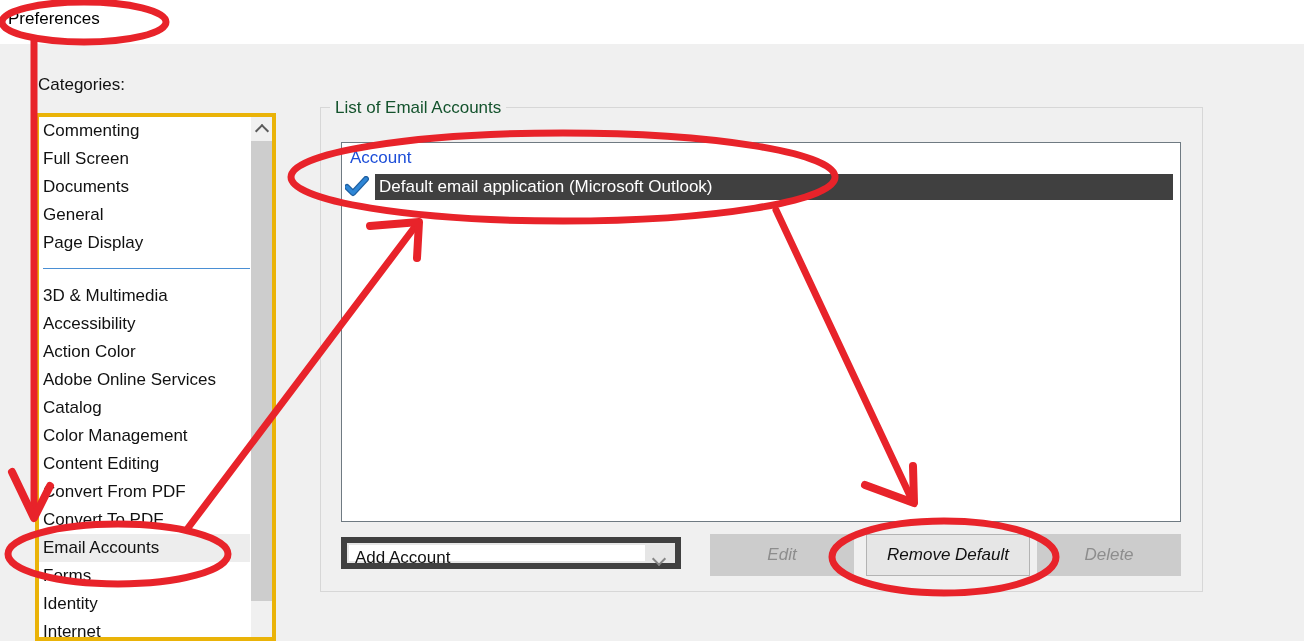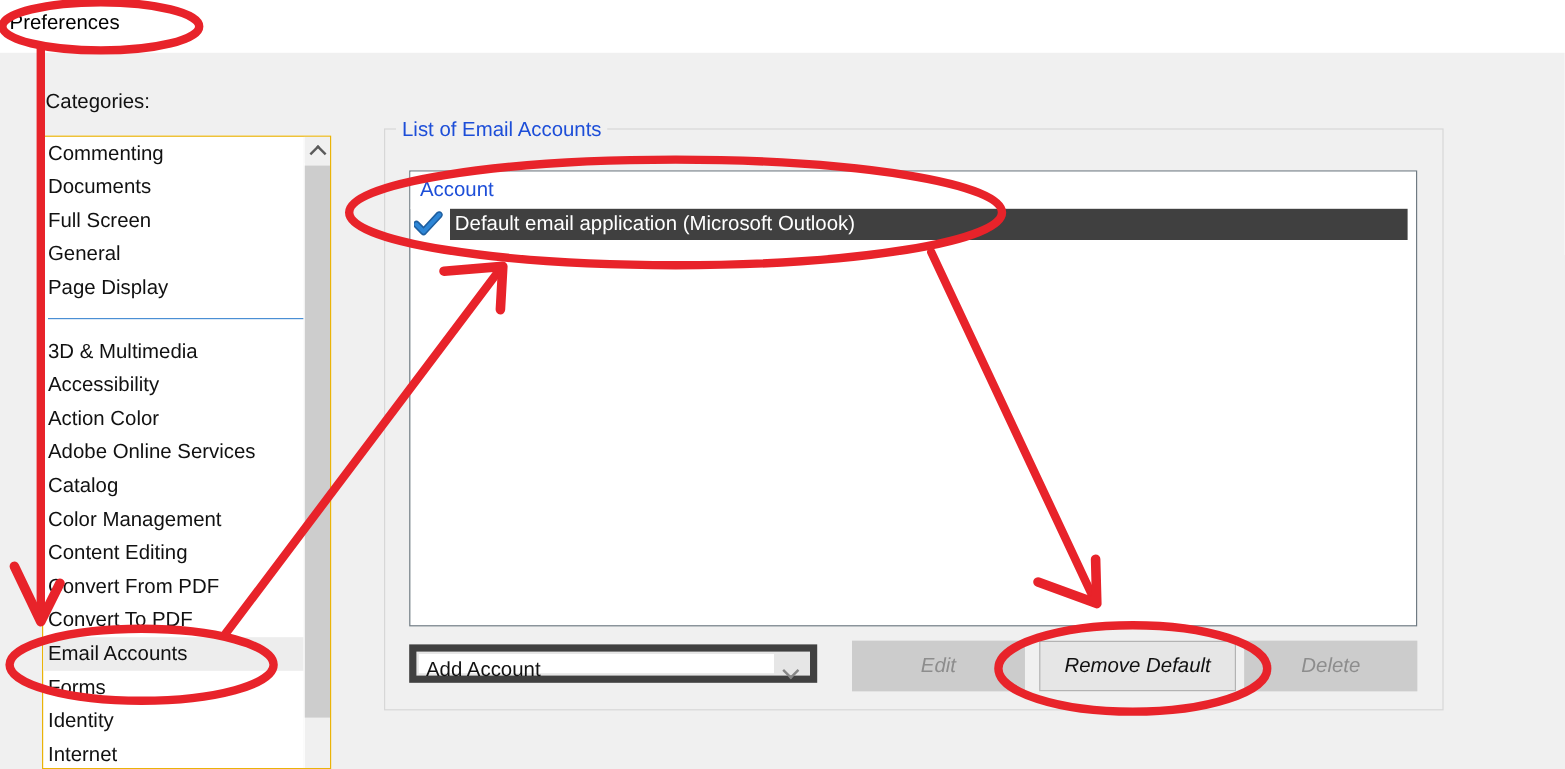--- a/index.html
+++ b/index.html
@@ -45,21 +45,21 @@
     left: 38px; top: 75px;
     font-size: 17px;
     color: #111111;
     white-space: nowrap;
   }
   #categories-listbox {
     position: absolute;
     left: 35px; top: 113px;
     width: 241px; height: 528px;
     background: #ffffff;
-    border: 1px solid #eab308;
+    border: 4px solid #eab308;
     box-sizing: border-box;
     overflow: hidden;
   }
   .cat-item {
     position: relative;
     height: 28px;
     line-height: 28px;
     padding-left: 4px;
     font-size: 17px;
     color: #111111;
@@ -121,21 +121,21 @@
     border: 1px solid #d7d7d7;
     box-sizing: border-box;
     background: transparent;
   }
   #groupbox-title {
     position: absolute;
     left: 330px; top: 98px;
     background: #f0f0f0;
     padding: 0 5px;
     font-size: 17px;
-    color: #1d4ed8;
+    color: #14532d;
     white-space: nowrap;
   }
 
   
   #accounts-listbox {
     position: absolute;
     left: 341px; top: 142px;
     width: 840px; height: 380px;
     background: #ffffff;
     border: 1px solid #6f7a82;
@@ -250,22 +250,22 @@
   <div id="dialog-title">Preferences</div>
 </div>
 
 <div id="dialog-body"></div>
 
 <div id="categories-label">Categories:</div>
 
 <div id="categories-listbox">
   <div id="cat-items">
       <div class="cat-item">Commenting</div>
+      <div class="cat-item">Full Screen</div>
       <div class="cat-item">Documents</div>
-      <div class="cat-item">Full Screen</div>
       <div class="cat-item">General</div>
       <div class="cat-item">Page Display</div>
       <div class="cat-separator"></div>
       <div class="cat-item">3D &amp; Multimedia</div>
       <div class="cat-item">Accessibility</div>
       <div class="cat-item">Action Color</div>
       <div class="cat-item">Adobe Online Services</div>
       <div class="cat-item">Catalog</div>
       <div class="cat-item">Color Management</div>
       <div class="cat-item">Content Editing</div>

